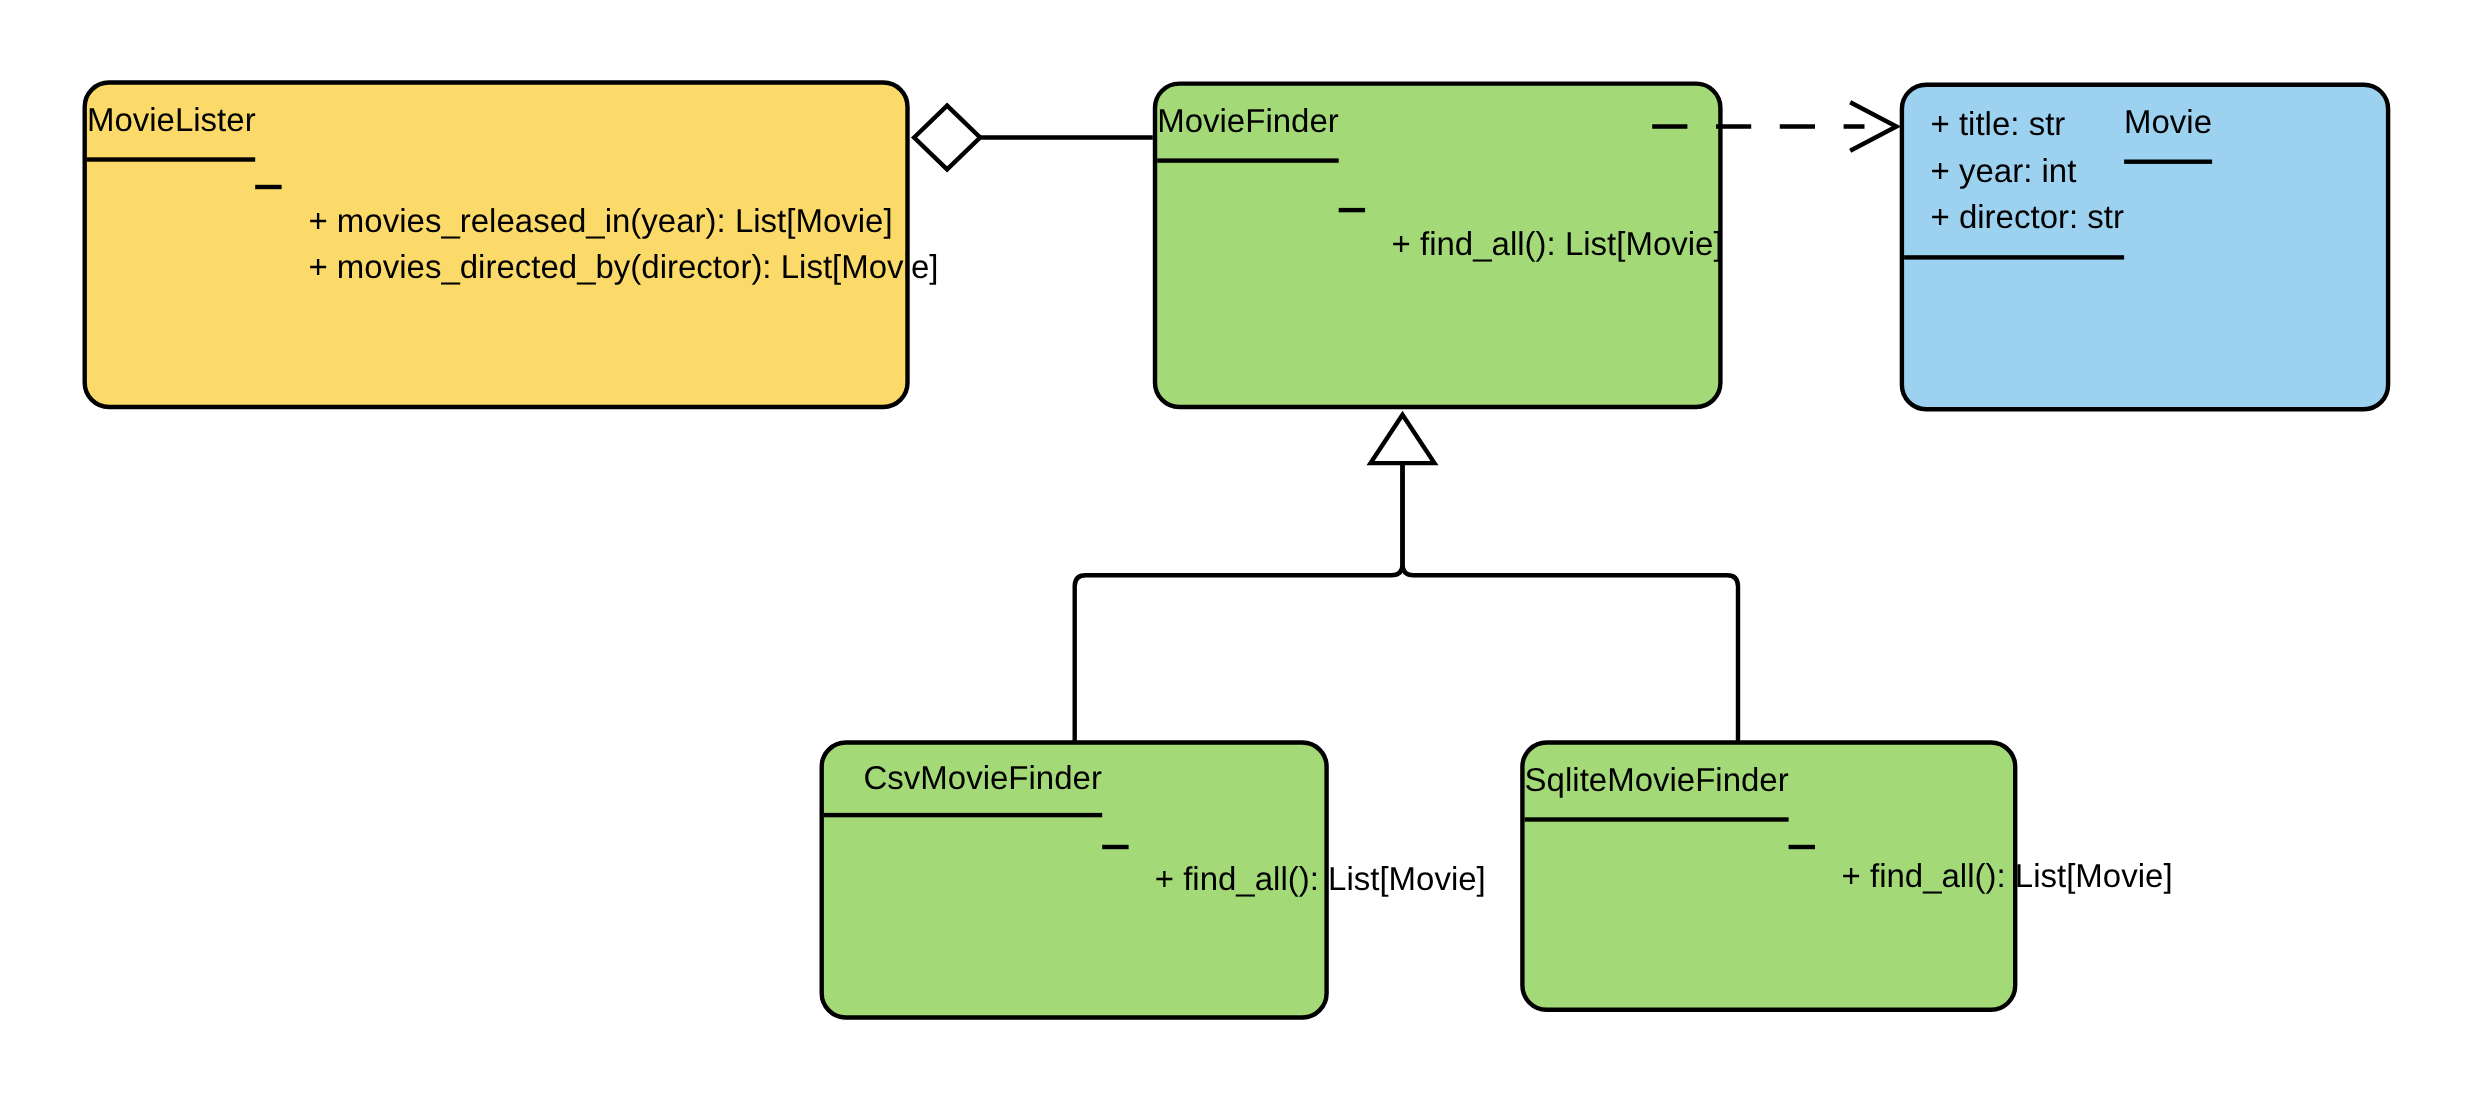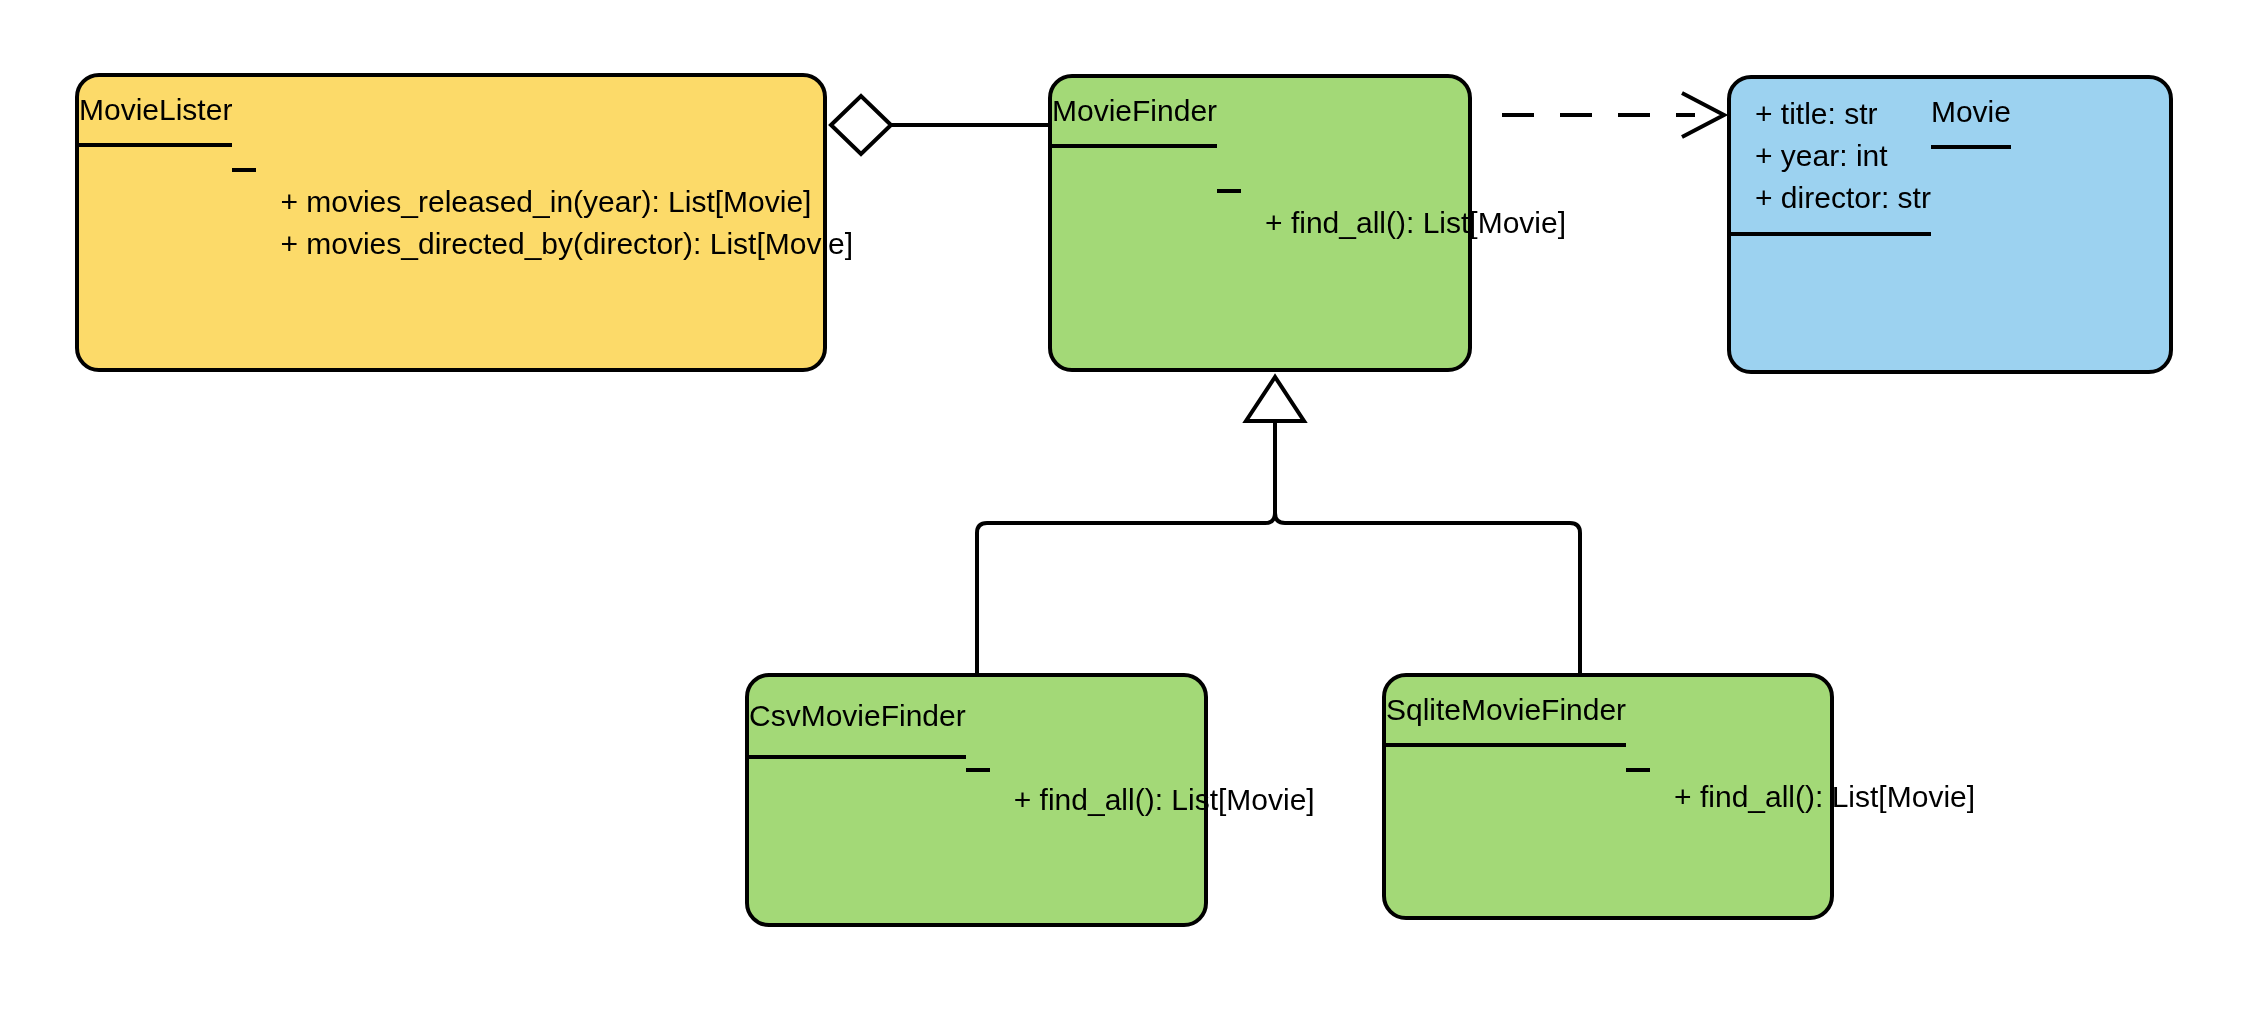--- a/index.html
+++ b/index.html
@@ -53,40 +53,40 @@
 
   <div class="uml-class" style="left:75px; top:73px; width:752px; height:299px; background:#FCDA69;">
     <div class="uml-sec uml-header" style="height:70px;">MovieLister</div>
     <div class="uml-sec uml-attrs" style="height:95px;"></div>
     <div class="uml-sec uml-methods">
       <div class="member">+ movies_released_in(year): List[Movie]</div>
       <div class="member">+ movies_directed_by(director): List[Movie]</div>
     </div>
   </div>
 
-  <div class="uml-class" style="left:1048px; top:74px; width:424px; height:298px; background:#A3D977;">
+  <div class="uml-class" style="left:1048px; top:74px; width:518px; height:298px; background:#A3D977;">
     <div class="uml-sec uml-header" style="height:70px;">MovieFinder</div>
     <div class="uml-sec uml-attrs" style="height:115px;"></div>
     <div class="uml-sec uml-methods">
       <div class="member">+ find_all(): List[Movie]</div>
     </div>
   </div>
 
   <div class="uml-class" style="left:1727px; top:75px; width:446px; height:299px; background:#9CD2F0;">
     <div class="uml-sec uml-attrs" style="height:157px;">
       <div class="member">+ title: str</div>
       <div class="member">+ year: int</div>
       <div class="member">+ director: str</div>
     </div>
     <div class="uml-sec uml-header" style="height:70px;">Movie</div>
     <div class="uml-sec uml-methods"></div>
   </div>
 
   <div class="uml-class" style="left:745px; top:673px; width:463px; height:254px; background:#A3D977;">
-    <div class="uml-sec uml-header" style="height:82px;">CsvMovieFinder</div>
+    <div class="uml-sec uml-header" style="height:66px;padding-left:36px;">CsvMovieFinder</div>
     <div class="uml-sec uml-attrs" style="height:95px;"></div>
     <div class="uml-sec uml-methods">
       <div class="member">+ find_all(): List[Movie]</div>
     </div>
   </div>
 
   <div class="uml-class" style="left:1382px; top:673px; width:452px; height:247px; background:#A3D977;">
     <div class="uml-sec uml-header" style="height:70px;">SqliteMovieFinder</div>
     <div class="uml-sec uml-attrs" style="height:95px;"></div>
     <div class="uml-sec uml-methods">

